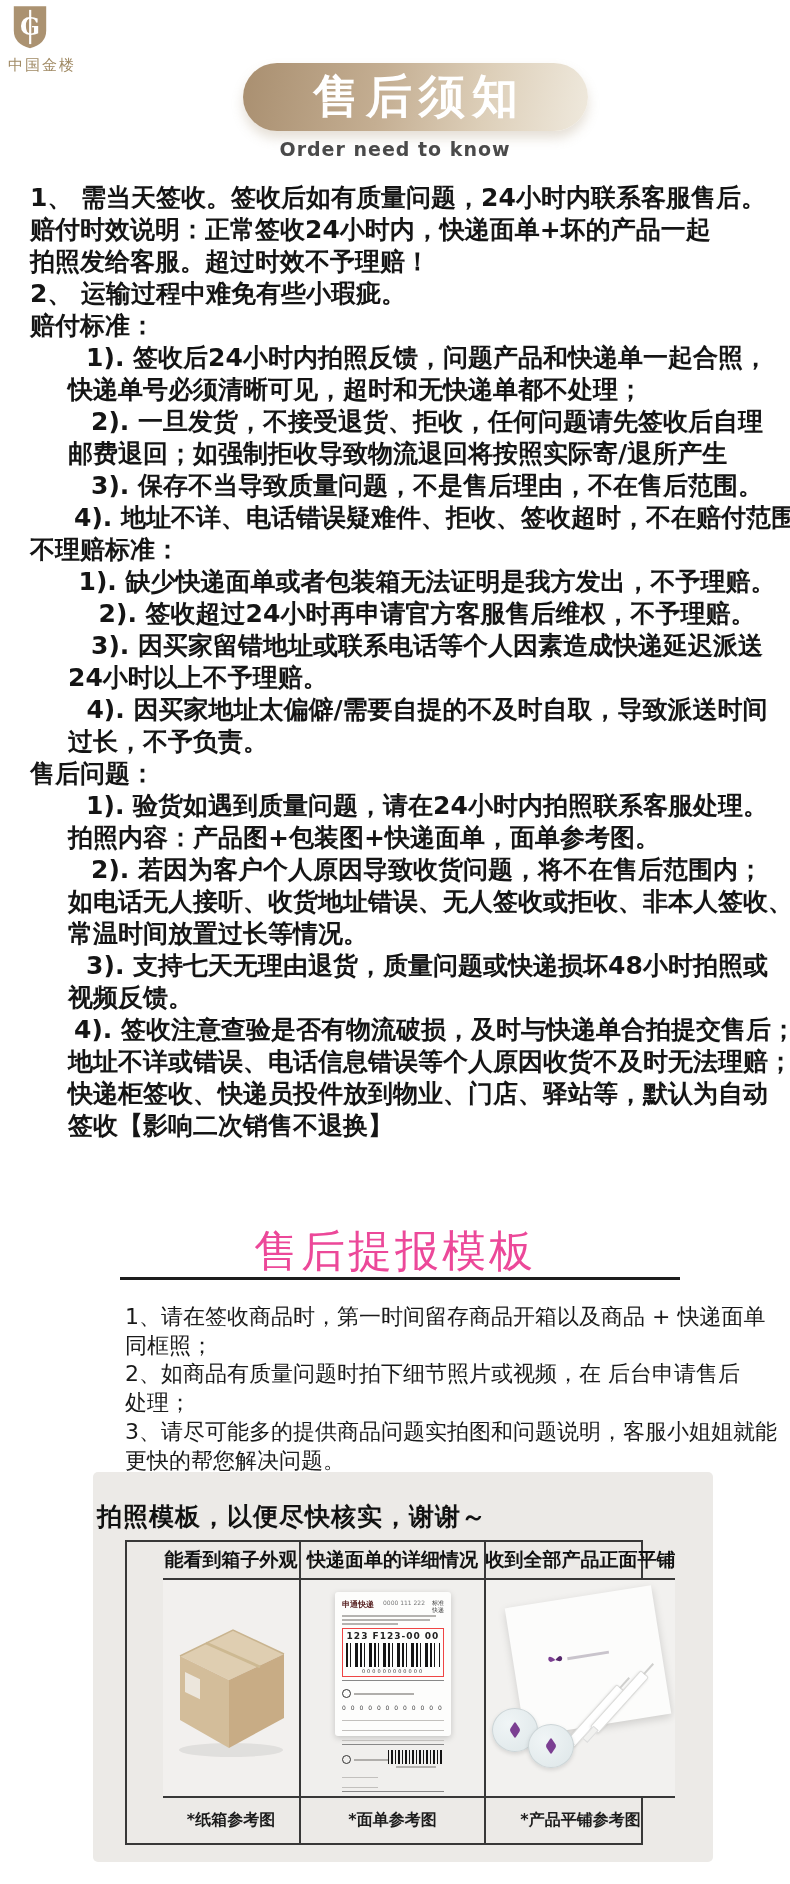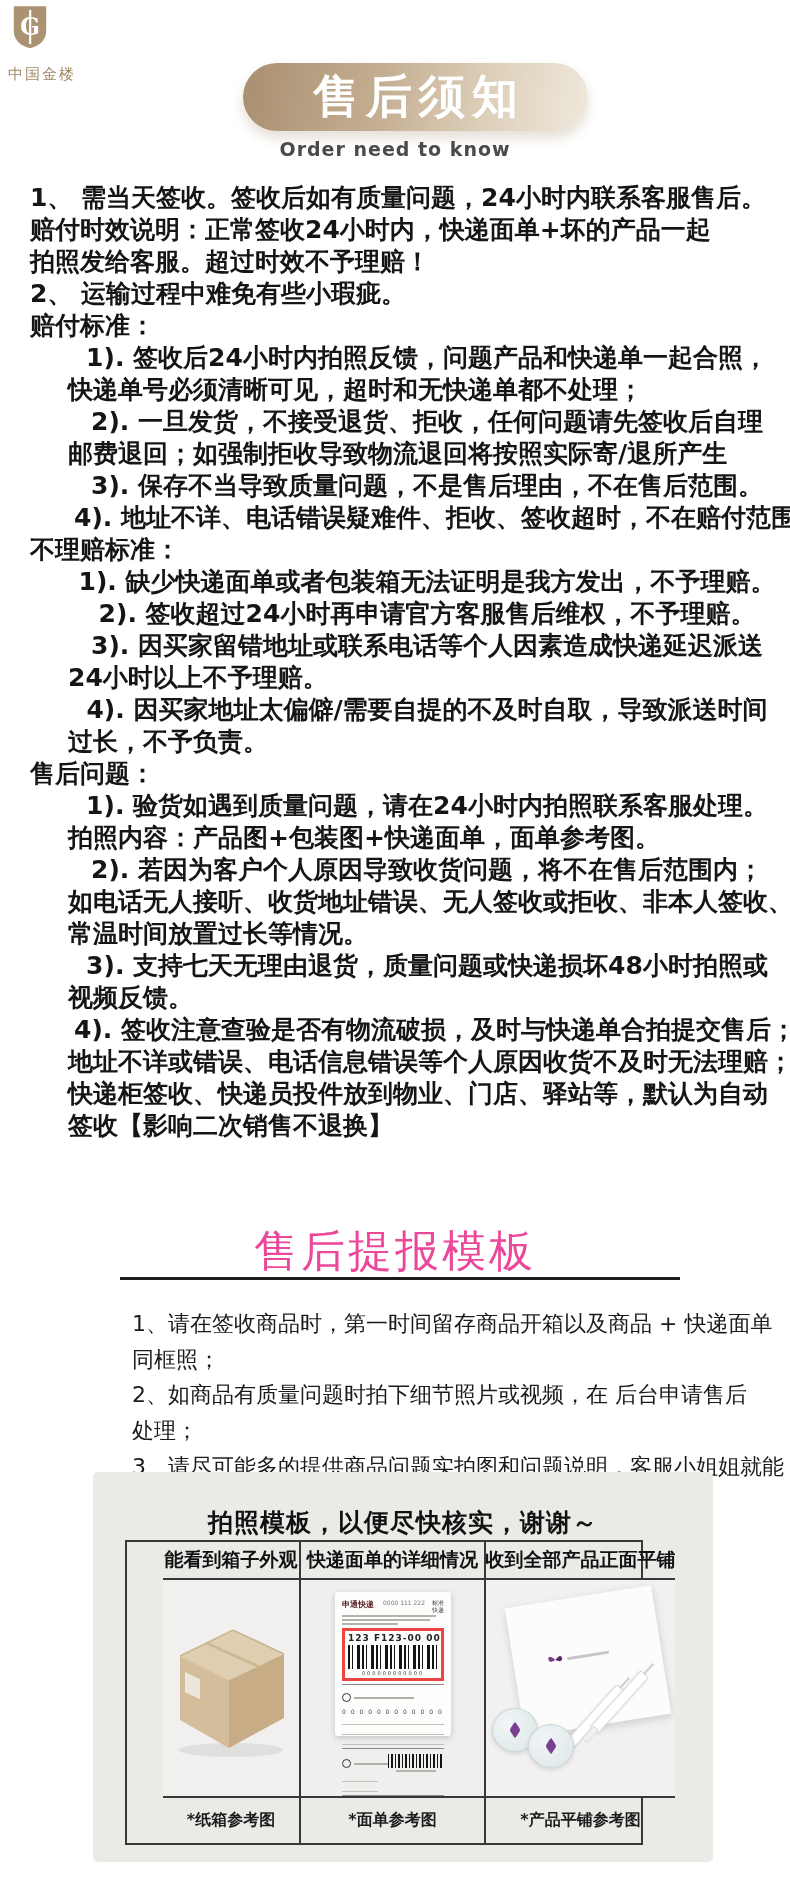--- a/index.html
+++ b/index.html
@@ -2,21 +2,21 @@
 <html><head>
 <meta charset="utf-8">
 <style>
   html,body{margin:0;padding:0;background:#fff;}
   .page{position:relative;width:790px;height:1884px;background:#ffffff;overflow:hidden;
         font-family:"DejaVu Sans",sans-serif;color:#161616;}
 
   
   .brand{position:absolute;left:8px;top:4px;width:90px;text-align:left;}
   .brand svg{display:block;margin-left:4px;}
-  .brand-name{margin-top:15px;font-size:15px;letter-spacing:2px;color:#a08a64;font-weight:500;}
+  .brand-name{margin-top:6px;font-size:15px;letter-spacing:2px;color:#a08a64;font-weight:500;}
 
   
   .banner{position:absolute;left:243px;top:63px;width:345px;height:68px;border-radius:34px;
           background:linear-gradient(100deg,#a98f70 0%,#c4ae92 40%,#ddcfb9 70%,#efe9dd 100%);
           box-shadow:0 7px 12px rgba(170,150,120,.30);
           display:flex;align-items:center;justify-content:center;}
   .banner-title{color:#fff;font-size:46px;font-weight:700;letter-spacing:7px;text-indent:7px;}
   .subtitle{position:absolute;left:0;top:138px;width:100%;text-align:center;
             font-size:19px;font-weight:600;letter-spacing:1px;color:#4a4a4a;}
 
@@ -26,26 +26,26 @@
   .notice p{margin:0;white-space:nowrap;}
   .i1{padding-left:44px;text-align:center;}
   .i2{padding-left:38px;}
 
   
   .report-title{position:absolute;left:0;top:1222px;width:100%;text-align:center;
                 font-size:44px;font-weight:400;letter-spacing:3px;color:#ec4899;}
   .divider{position:absolute;left:120px;top:1277px;width:560px;height:3px;background:#1c1c1c;}
   .report-list{position:absolute;left:121px;top:1301px;width:580px;font-size:22px;
                font-weight:500;line-height:24.7px;color:#1a1a1a;}
-  .report-list p{margin:11px;white-space:nowrap;}
+  .report-list p{margin:4px;white-space:nowrap;}
 
   
   .panel{position:absolute;left:93px;top:1472px;width:620px;height:390px;background:#eceae7;
          border-radius:5px;}
-  .panel-title{margin:10px;padding-top:24px;text-align:center;font-size:25px;font-weight:700;
+  .panel-title{margin:4px;padding-top:24px;font-size:25px;font-weight:700;
                color:#111;letter-spacing:1px;}
 
   .ref-table{position:absolute;left:32px;top:68px;width:518px;border:2px solid #383838;
              display:grid;grid-template-columns:138px 185px 189px;grid-template-rows:38px 218px 45px;
              box-sizing:border-box;padding-left:36px;}
   .cell{box-sizing:border-box;border-right:2px solid #383838;border-bottom:2px solid #383838;
         display:flex;align-items:center;justify-content:center;overflow:hidden;position:relative;}
   .cell.last-col{border-right:none;}
   .cell.last-row{border-bottom:none;}
   .th{font-size:19px;font-weight:700;color:#111;white-space:nowrap;}
@@ -60,21 +60,21 @@
   .photo-box svg{display:block;margin:30px auto 0;}
 
   
   .lab-card{position:absolute;left:34px;top:12px;width:116px;height:144px;background:#fdfdfc;
             border-radius:3px;box-shadow:0 2px 6px rgba(0,0,0,.18);padding:7px 7px 0 7px;box-sizing:border-box;}
   .lab-top{display:flex;justify-content:space-between;align-items:flex-start;}
   .lab-brand{font-size:8px;font-weight:700;color:#5a2424;white-space:nowrap;}
   .lab-no{font-size:6px;color:#777;margin-left:2px;white-space:nowrap;}
   .lab-svc{font-size:6px;color:#444;text-align:right;line-height:7px;}
   .tbar{height:2px;background:#b5b3b0;margin-top:2px;}
-  .lab-codebox{border:3px solid #ef4444;margin-top:3px;padding:2px 3px;}
+  .lab-codebox{border:1px solid #ef4444;margin-top:3px;padding:2px 3px;}
   .lab-code{font-size:9px;font-weight:700;letter-spacing:1px;color:#222;text-align:center;white-space:nowrap;}
   .barcode{height:24px;margin-top:2px;
            background:repeating-linear-gradient(90deg,#141414 0 2px,transparent 2px 4px,#141414 4px 5px,transparent 5px 9px,#141414 9px 12px,transparent 12px 14px);}
   .lab-digits{font-size:5px;letter-spacing:2px;color:#333;text-align:center;margin-top:1px;white-space:nowrap;}
   .lab-sec{border-top:1px solid #888;margin-top:3px;padding-top:2px;}
   .ring{display:inline-block;width:7px;height:7px;border:1.5px solid #333;border-radius:50%;vertical-align:middle;}
   .sbar{display:inline-block;height:2px;background:#b0aeab;vertical-align:middle;margin-left:3px;}
   .numstrip{font-size:6px;color:#444;letter-spacing:1.5px;margin-top:2px;white-space:nowrap;overflow:hidden;}
   .fline{border-bottom:1px solid #c2c0bd;height:9px;}
   .minibar-row{display:flex;margin-top:2px;}

